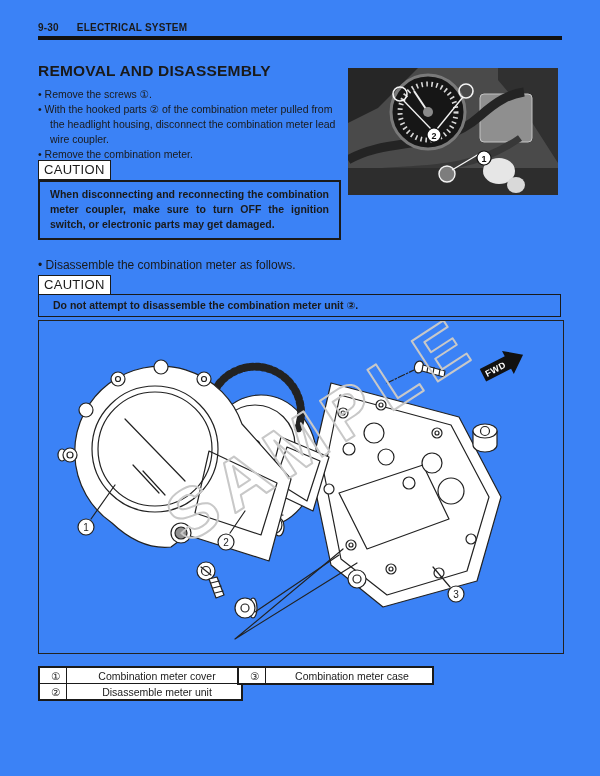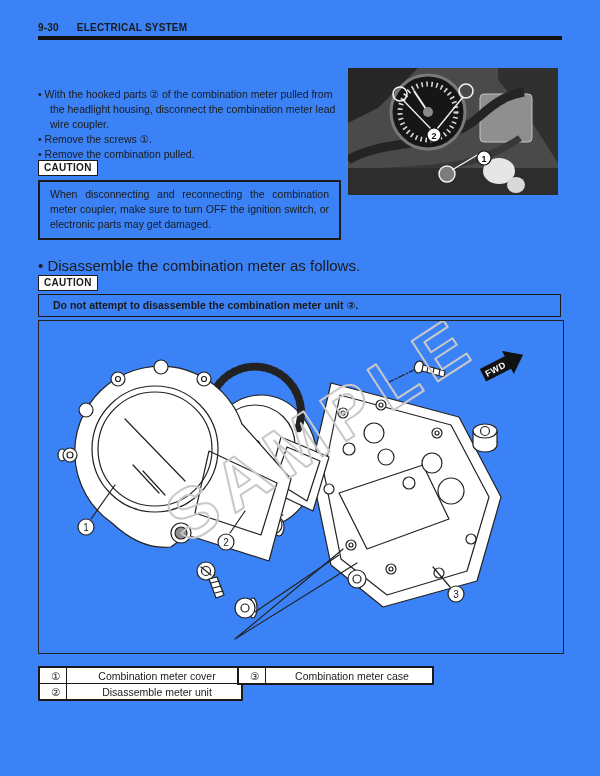--- a/index.html
+++ b/index.html
@@ -11,31 +11,31 @@
   .hdr{position:absolute;left:38px;top:22px;width:524px;font-size:10px;font-weight:bold;letter-spacing:.2px;}
   .hdr .sec{margin-left:18px;}
   .hdr-rule{position:absolute;left:38px;top:36px;width:524px;height:4px;background:#111;}
   
   .title{position:absolute;left:38px;top:62px;font-size:15.5px;font-weight:bold;letter-spacing:.2px;}
   
   .steps{position:absolute;left:38px;top:87px;width:304px;margin:0;padding:0;list-style:none;
          font-size:10.5px;line-height:15px;}
   .steps li{padding-left:12px;text-indent:-12px;margin:0;}
   .steps li::before{content:"• ";}
-  .step-single{position:absolute;left:38px;top:258px;width:400px;font-size:15px;line-height:15px;
+  .step-single{position:absolute;left:38px;top:258px;width:400px;font-size:12px;line-height:15px;
          padding-left:12px;text-indent:-12px;}
   .step-single::before{content:"• ";}
   
-  .caution-badge{position:absolute;border:1.5px solid #1a1a1a;font-size:10px;font-weight:bold;
+  .caution-badge{position:absolute;border:1.5px solid #1a1a1a;font-size:13px;font-weight:normal;
          padding:1px 5px 2px 5px;background:#fff;letter-spacing:.3px;}
   .cb1{left:38px;top:160px;}
   .cb2{left:38px;top:275px;}
   
   .caution-box1{position:absolute;left:38px;top:180px;width:279px;border:2px solid #1a1a1a;
-         padding:5px 10px 6px 10px;font-size:10.5px;font-weight:normal;line-height:15px;text-align:justify;}
+         padding:5px 10px 6px 10px;font-size:10.5px;font-weight:bold;line-height:15px;text-align:justify;}
   .caution-box2{position:absolute;left:38px;top:294px;width:495px;border:1.5px solid #1a1a1a;
          padding:4px 12px 4px 14px;font-size:10.5px;font-weight:bold;line-height:13px;}
   
   .photo{position:absolute;left:348px;top:68px;width:210px;height:127px;}
   
   .diagram-frame{position:absolute;left:38px;top:320px;width:524px;height:332px;border:1.2px solid #222;}
   .diagram-frame svg{display:block;}
   
   .parts-table{position:absolute;left:38px;top:666px;width:524px;height:36px;}
   table.pt{border-collapse:collapse;position:absolute;top:0;background:#fff;}
@@ -50,25 +50,26 @@
 </head>
 <body>
 
 <div class="page">
 
   <div class="hdr">
     <span>9-30</span><span class="sec">ELECTRICAL SYSTEM</span>
   </div>
   <div class="hdr-rule"></div>
 
+  <div class="title">REMOVAL AND DISASSEMBLY</div>
 
   <ul class="steps">
+    <li>Remove the screws ①.</li>
     <li>With the hooked parts ② of the combination meter pulled from the headlight housing, disconnect the combination meter lead wire coupler.</li>
-    <li>Remove the screws ①.</li>
-    <li>Remove the combination pulled.</li>
+    <li>Remove the combination meter.</li>
   </ul>
 
   <div class="caution-badge cb1">CAUTION</div>
   <div class="caution-box1">When disconnecting and reconnecting the combination meter coupler, make sure to turn OFF the ignition switch, or electronic parts may get damaged.</div>
 
   <svg class="photo" viewBox="0 0 210 127" xmlns="http://www.w3.org/2000/svg">
     <rect x="0" y="0" width="210" height="127" fill="#4a4a4a"></rect>
     <polygon points="0,0 70,0 30,40 0,55" fill="#262626"></polygon>
     <polygon points="150,0 210,0 210,95 178,45 150,12" fill="#303030"></polygon>
     <rect x="132" y="26" width="52" height="48" rx="4" fill="#8f8f8f" stroke="#c4c4c4" stroke-width="1"></rect>

